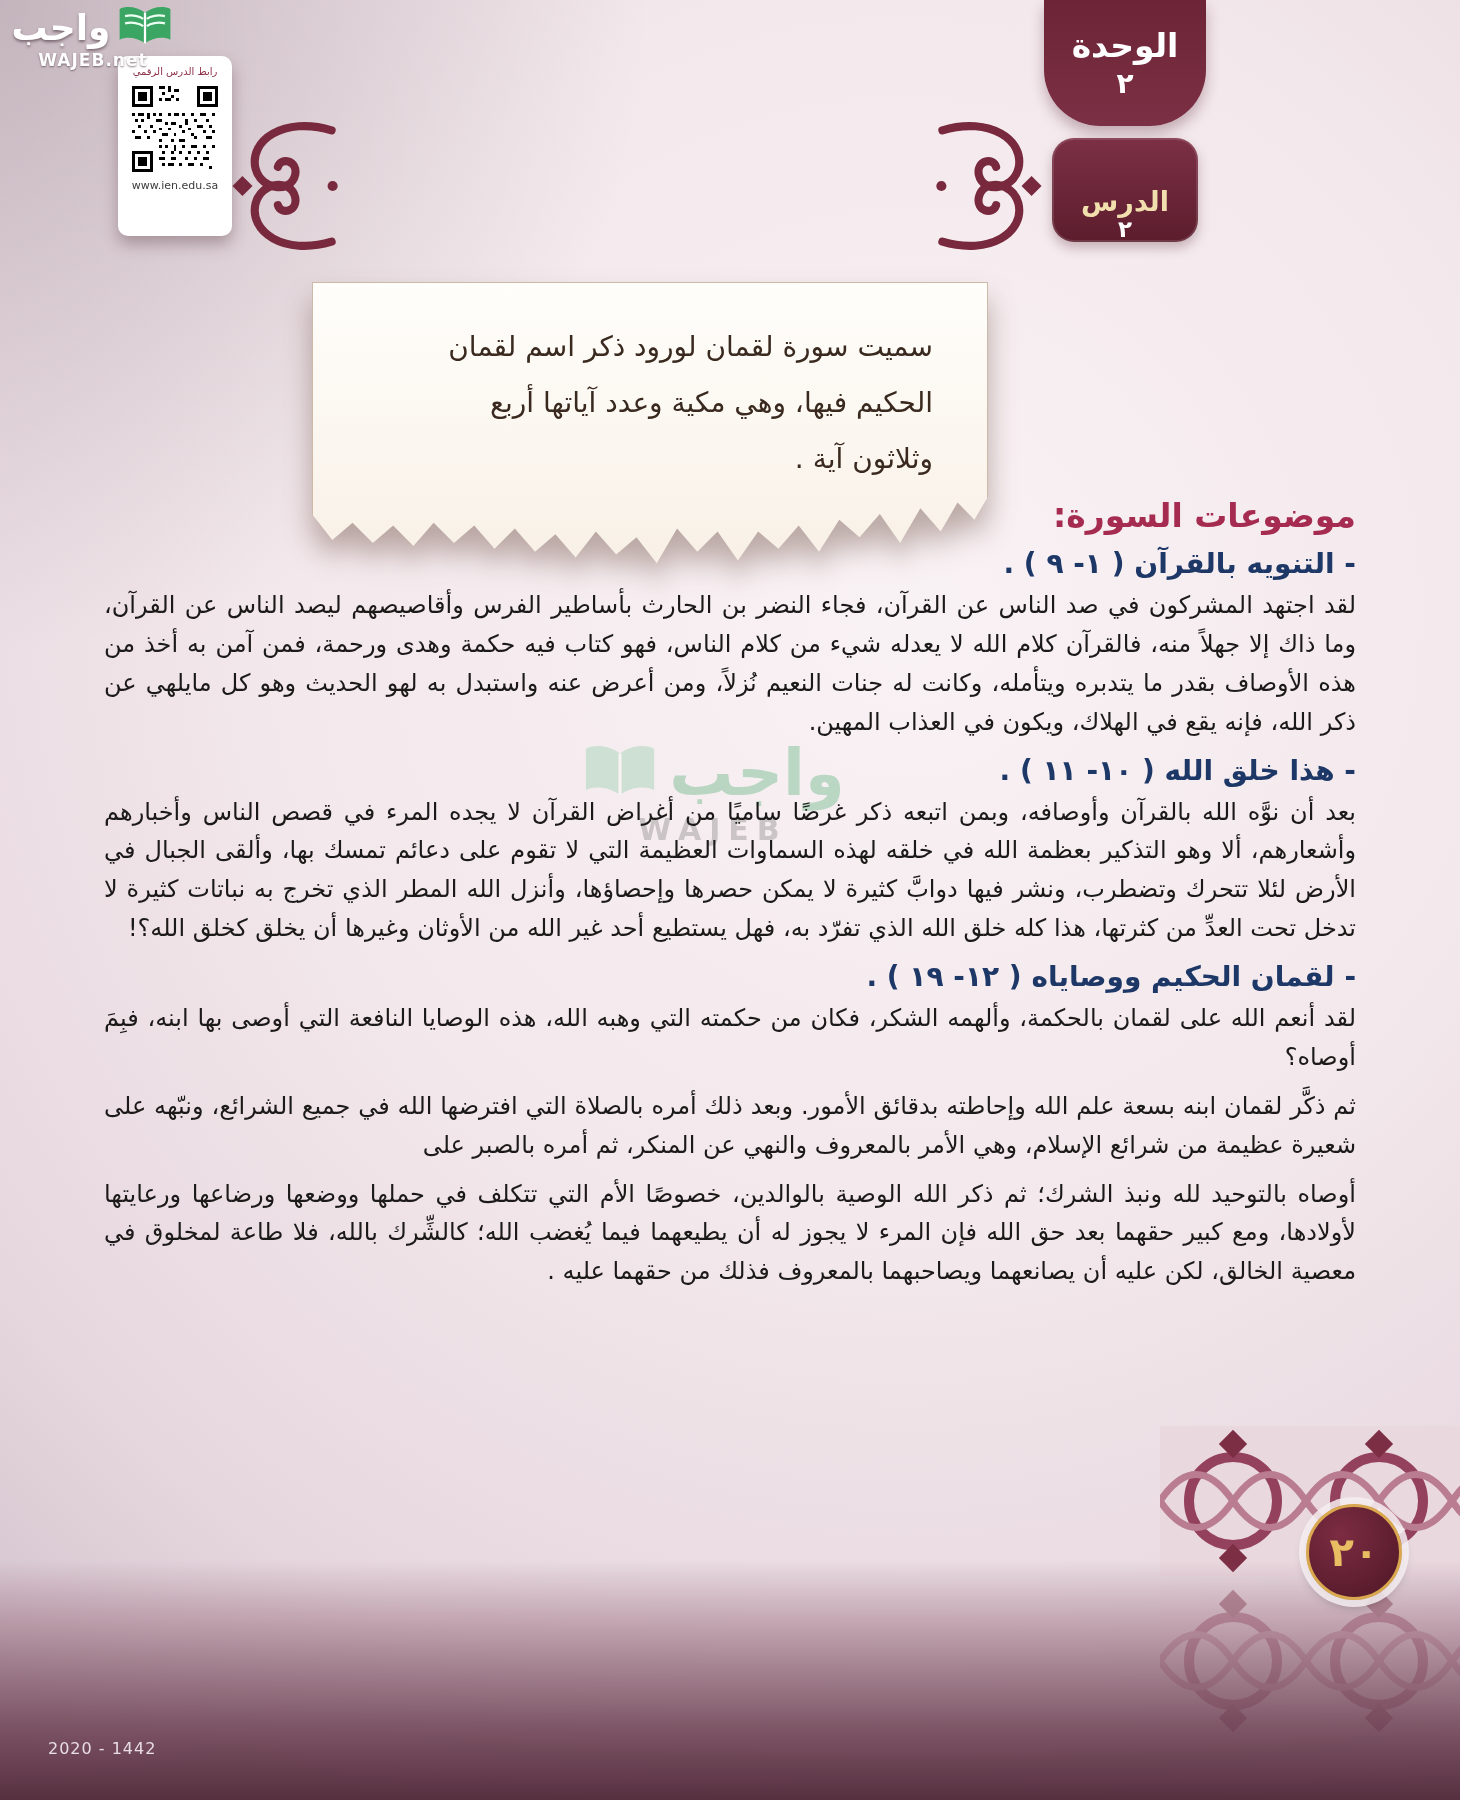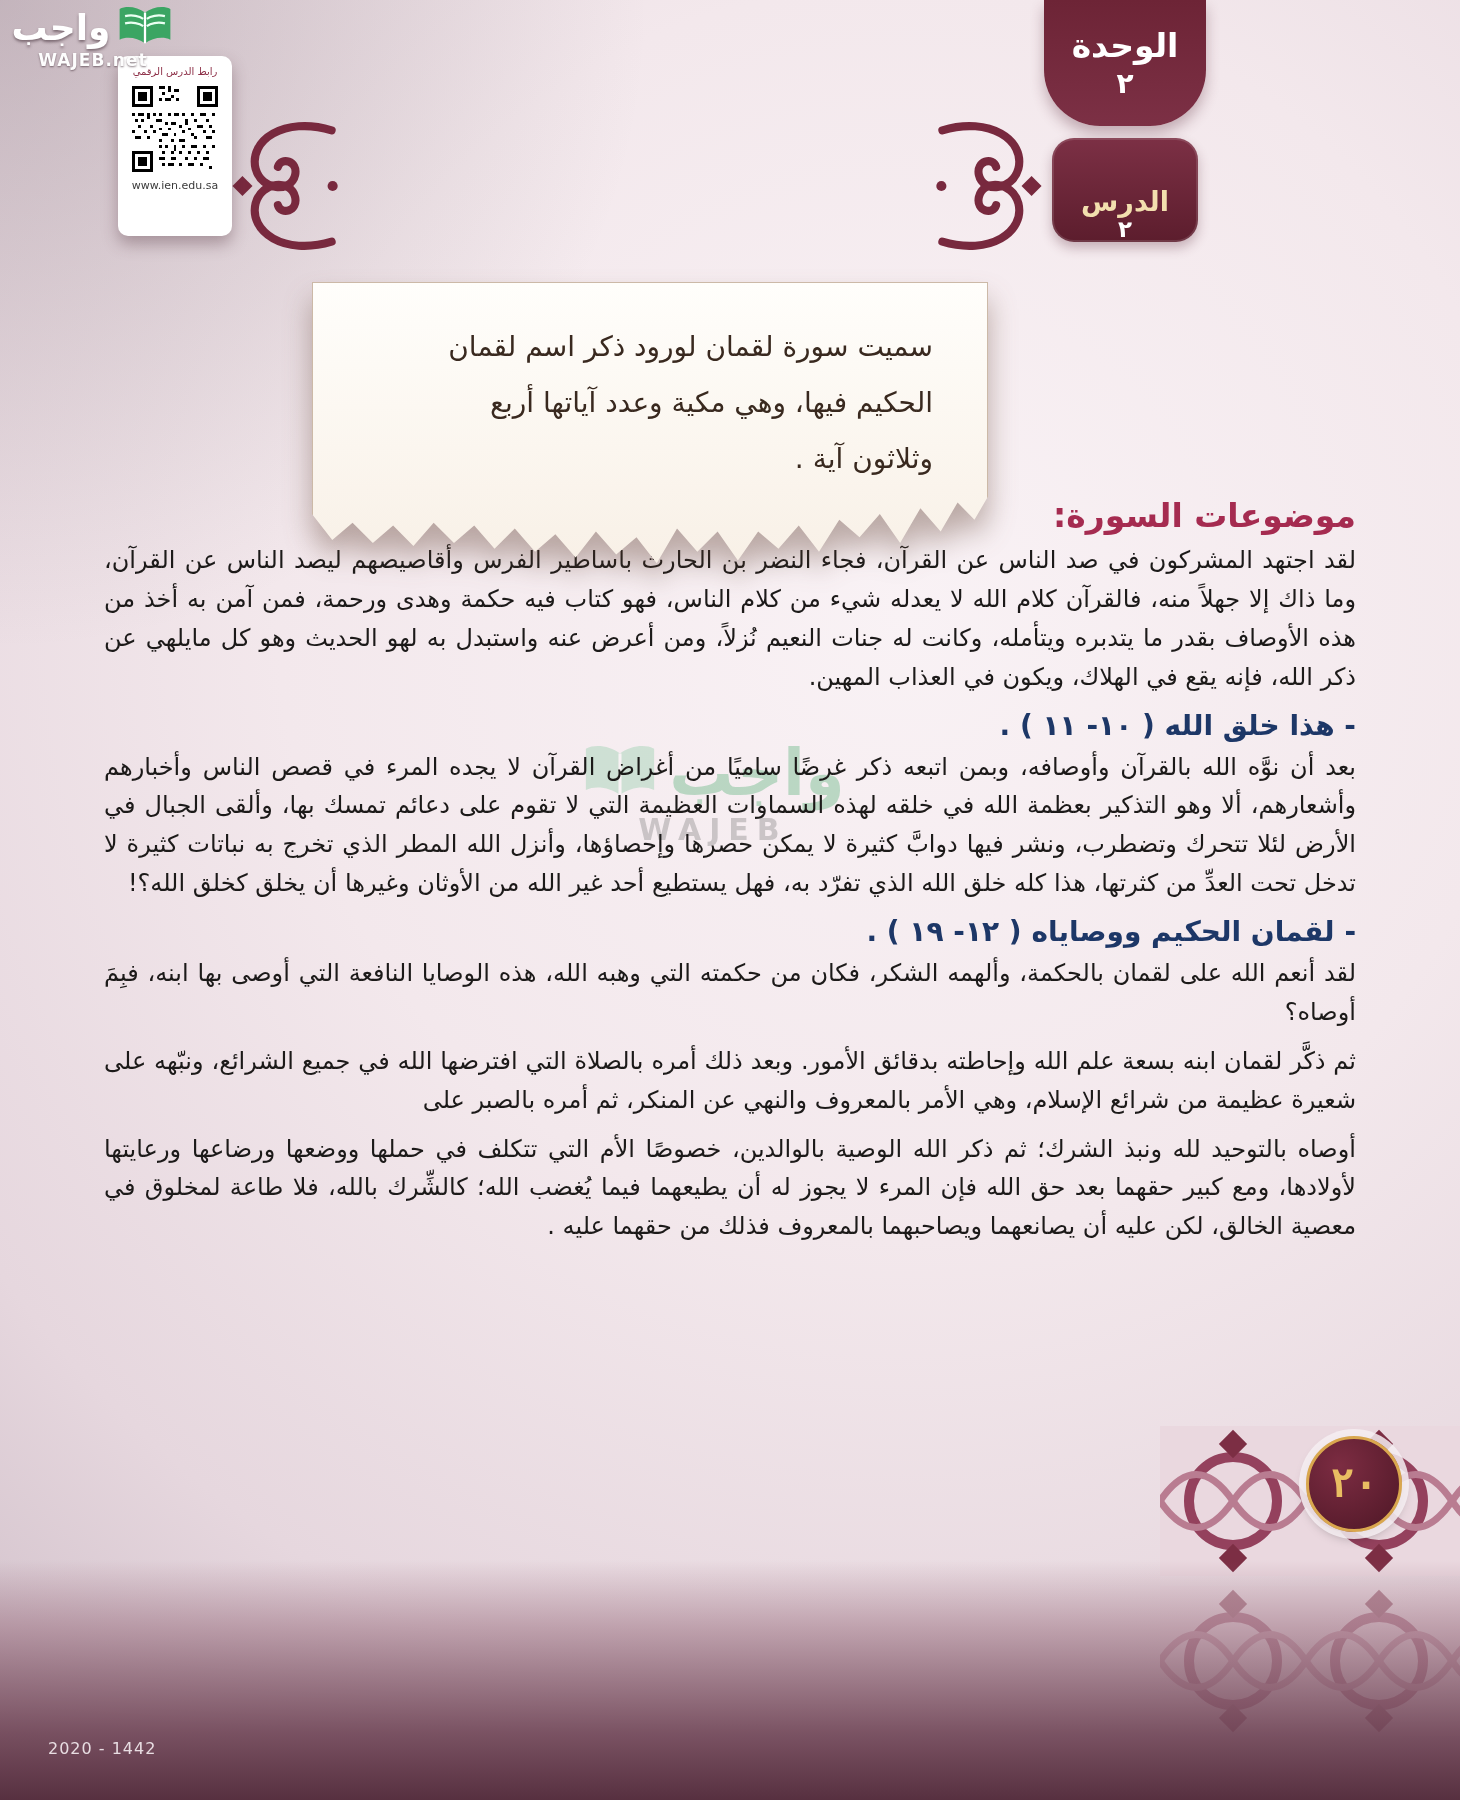--- a/index.html
+++ b/index.html
@@ -92,25 +92,25 @@
   .wm-en { display:block; color:#6f6f6f; font-size:30px; font-weight:bold; letter-spacing:8px; margin-top:2px; }
 
   
   .footer-band { position:absolute; left:0; right:0; top:1426px; height:150px; z-index:2; }
   .footer-band.dim { top:1586px; opacity:.45; }
   .footer-fade {
     position:absolute; left:0; right:0; bottom:0; height:240px; z-index:3;
     background:linear-gradient(180deg, rgba(150,104,122,0) 0%, rgba(141,93,111,.45) 28%, rgba(104,60,78,.85) 72%, #573040 100%);
   }
   .page-circle {
-    position:absolute; left:1306px; top:1436px; width:96px; height:96px; z-index:4;
+    position:absolute; left:1306px; top:1504px; width:96px; height:96px; z-index:4;
     border-radius:50%; background:radial-gradient(circle at 35% 30%, #7c2c42, #4e1726);
     border:3px solid #d9a74e; color:#e9be62;
     box-shadow:0 0 0 7px rgba(246,239,242,.85), 0 5px 12px rgba(0,0,0,.35);
-    display:flex; align-items:center; justify-content:center; font-size:40px; font-weight:bold;font-family:Liberation Mono, monospace;
+    display:flex; align-items:center; justify-content:center; font-size:40px; font-weight:bold;
   }
   .edition { position:absolute; left:48px; bottom:42px; z-index:5; color:#e8dde2; font-size:16px; direction:ltr; letter-spacing:1px; }
 </style>
 </head>
 <body>
 
 <div class="page">
 
   <div class="brand">
     <div class="brand-row">
@@ -177,20 +177,21 @@
         <path d="M32 8 L32 42" stroke="#ffffff" stroke-width="2.5"></path>
       </svg>
       <span class="wm-ar">واجب</span>
     </div>
     <span class="wm-en">WAJEB</span>
   </div>
 
   <main class="main">
     <h2 class="topics-heading">موضوعات السورة:</h2>
 
+    <h3 class="sub">- التنويه بالقرآن ( ١- ٩ ) .</h3>
     <p class="para">لقد اجتهد المشركون في صد الناس عن القرآن، فجاء النضر بن الحارث بأساطير الفرس وأقاصيصهم ليصد الناس عن القرآن، وما ذاك إلا جهلاً منه، فالقرآن كلام الله لا يعدله شيء من كلام الناس، فهو كتاب فيه حكمة وهدى ورحمة، فمن آمن به أخذ من هذه الأوصاف بقدر ما يتدبره ويتأمله، وكانت له جنات النعيم نُزلاً، ومن أعرض عنه واستبدل به لهو الحديث وهو كل مايلهي عن ذكر الله، فإنه يقع في الهلاك، ويكون في العذاب المهين.</p>
 
     <h3 class="sub">- هذا خلق الله ( ١٠- ١١ ) .</h3>
     <p class="para">بعد أن نوَّه الله بالقرآن وأوصافه، وبمن اتبعه ذكر غرضًا ساميًا من أغراض القرآن لا يجده المرء في قصص الناس وأخبارهم وأشعارهم، ألا وهو التذكير بعظمة الله في خلقه لهذه السماوات العظيمة التي لا تقوم على دعائم تمسك بها، وألقى الجبال في الأرض لئلا تتحرك وتضطرب، ونشر فيها دوابَّ كثيرة لا يمكن حصرها وإحصاؤها، وأنزل الله المطر الذي تخرج به نباتات كثيرة لا تدخل تحت العدِّ من كثرتها، هذا كله خلق الله الذي تفرّد به، فهل يستطيع أحد غير الله من الأوثان وغيرها أن يخلق كخلق الله؟!</p>
 
     <h3 class="sub">- لقمان الحكيم ووصاياه ( ١٢- ١٩ ) .</h3>
     <p class="para">لقد أنعم الله على لقمان بالحكمة، وألهمه الشكر، فكان من حكمته التي وهبه الله، هذه الوصايا النافعة التي أوصى بها ابنه، فبِمَ أوصاه؟</p>
     <p class="para">ثم ذكَّر لقمان ابنه بسعة علم الله وإحاطته بدقائق الأمور. وبعد ذلك أمره بالصلاة التي افترضها الله في جميع الشرائع، ونبّهه على شعيرة عظيمة من شرائع الإسلام، وهي الأمر بالمعروف والنهي عن المنكر، ثم أمره بالصبر على</p>
     <p class="para">أوصاه بالتوحيد لله ونبذ الشرك؛ ثم ذكر الله الوصية بالوالدين، خصوصًا الأم التي تتكلف في حملها ووضعها ورضاعها ورعايتها لأولادها، ومع كبير حقهما بعد حق الله فإن المرء لا يجوز له أن يطيعهما فيما يُغضب الله؛ كالشِّرك بالله، فلا طاعة لمخلوق في معصية الخالق، لكن عليه أن يصانعهما ويصاحبهما بالمعروف فذلك من حقهما عليه .</p>
   </main>

